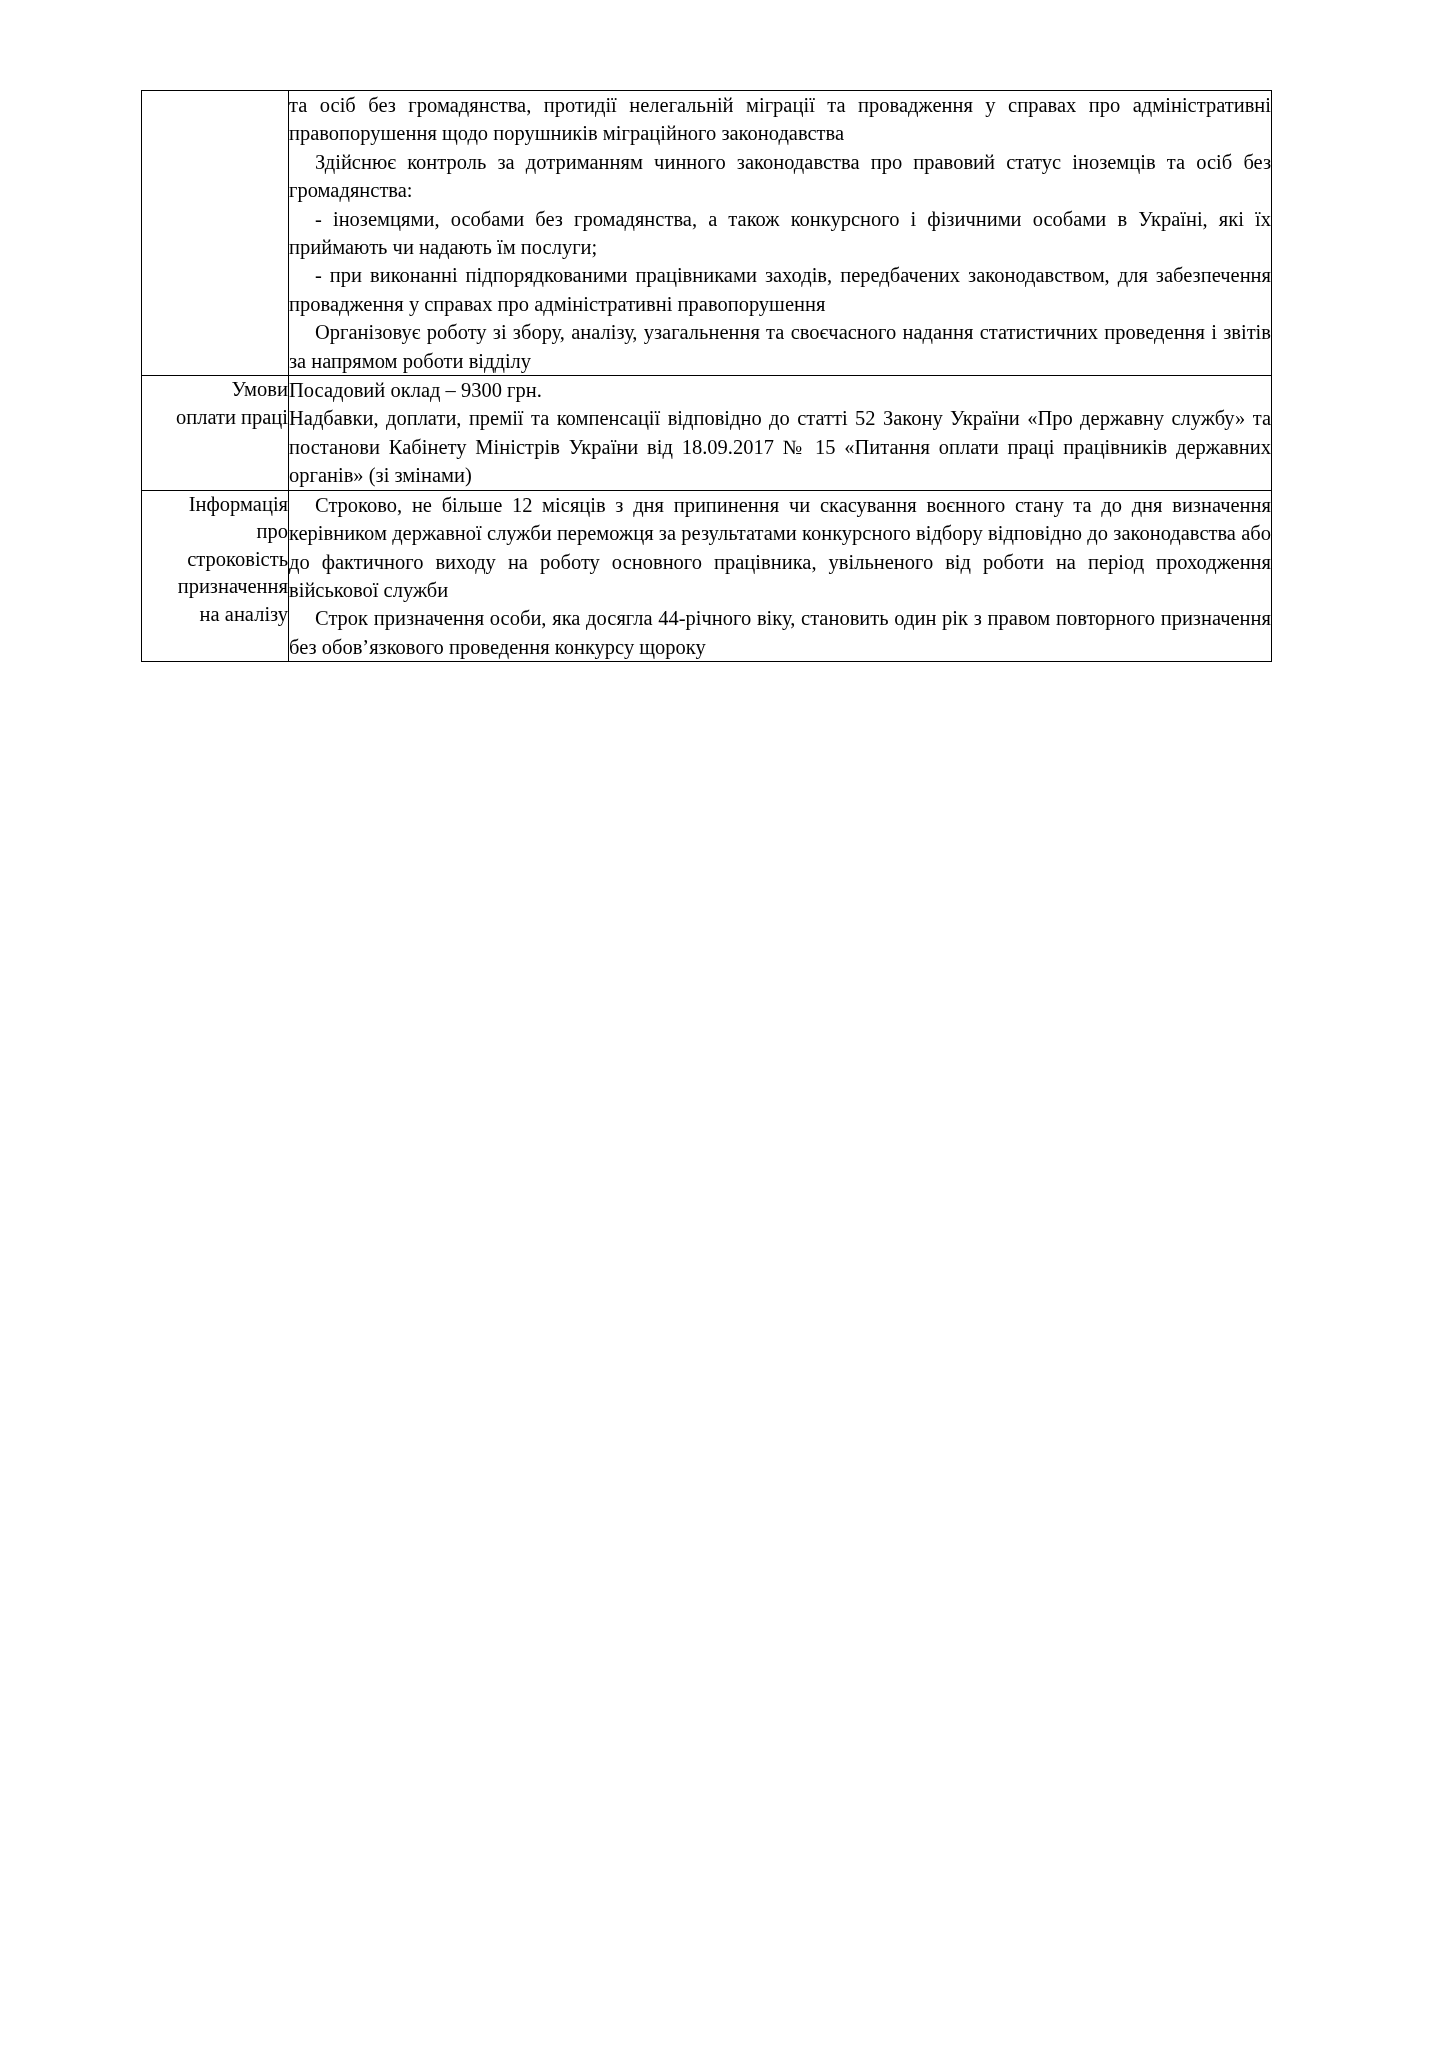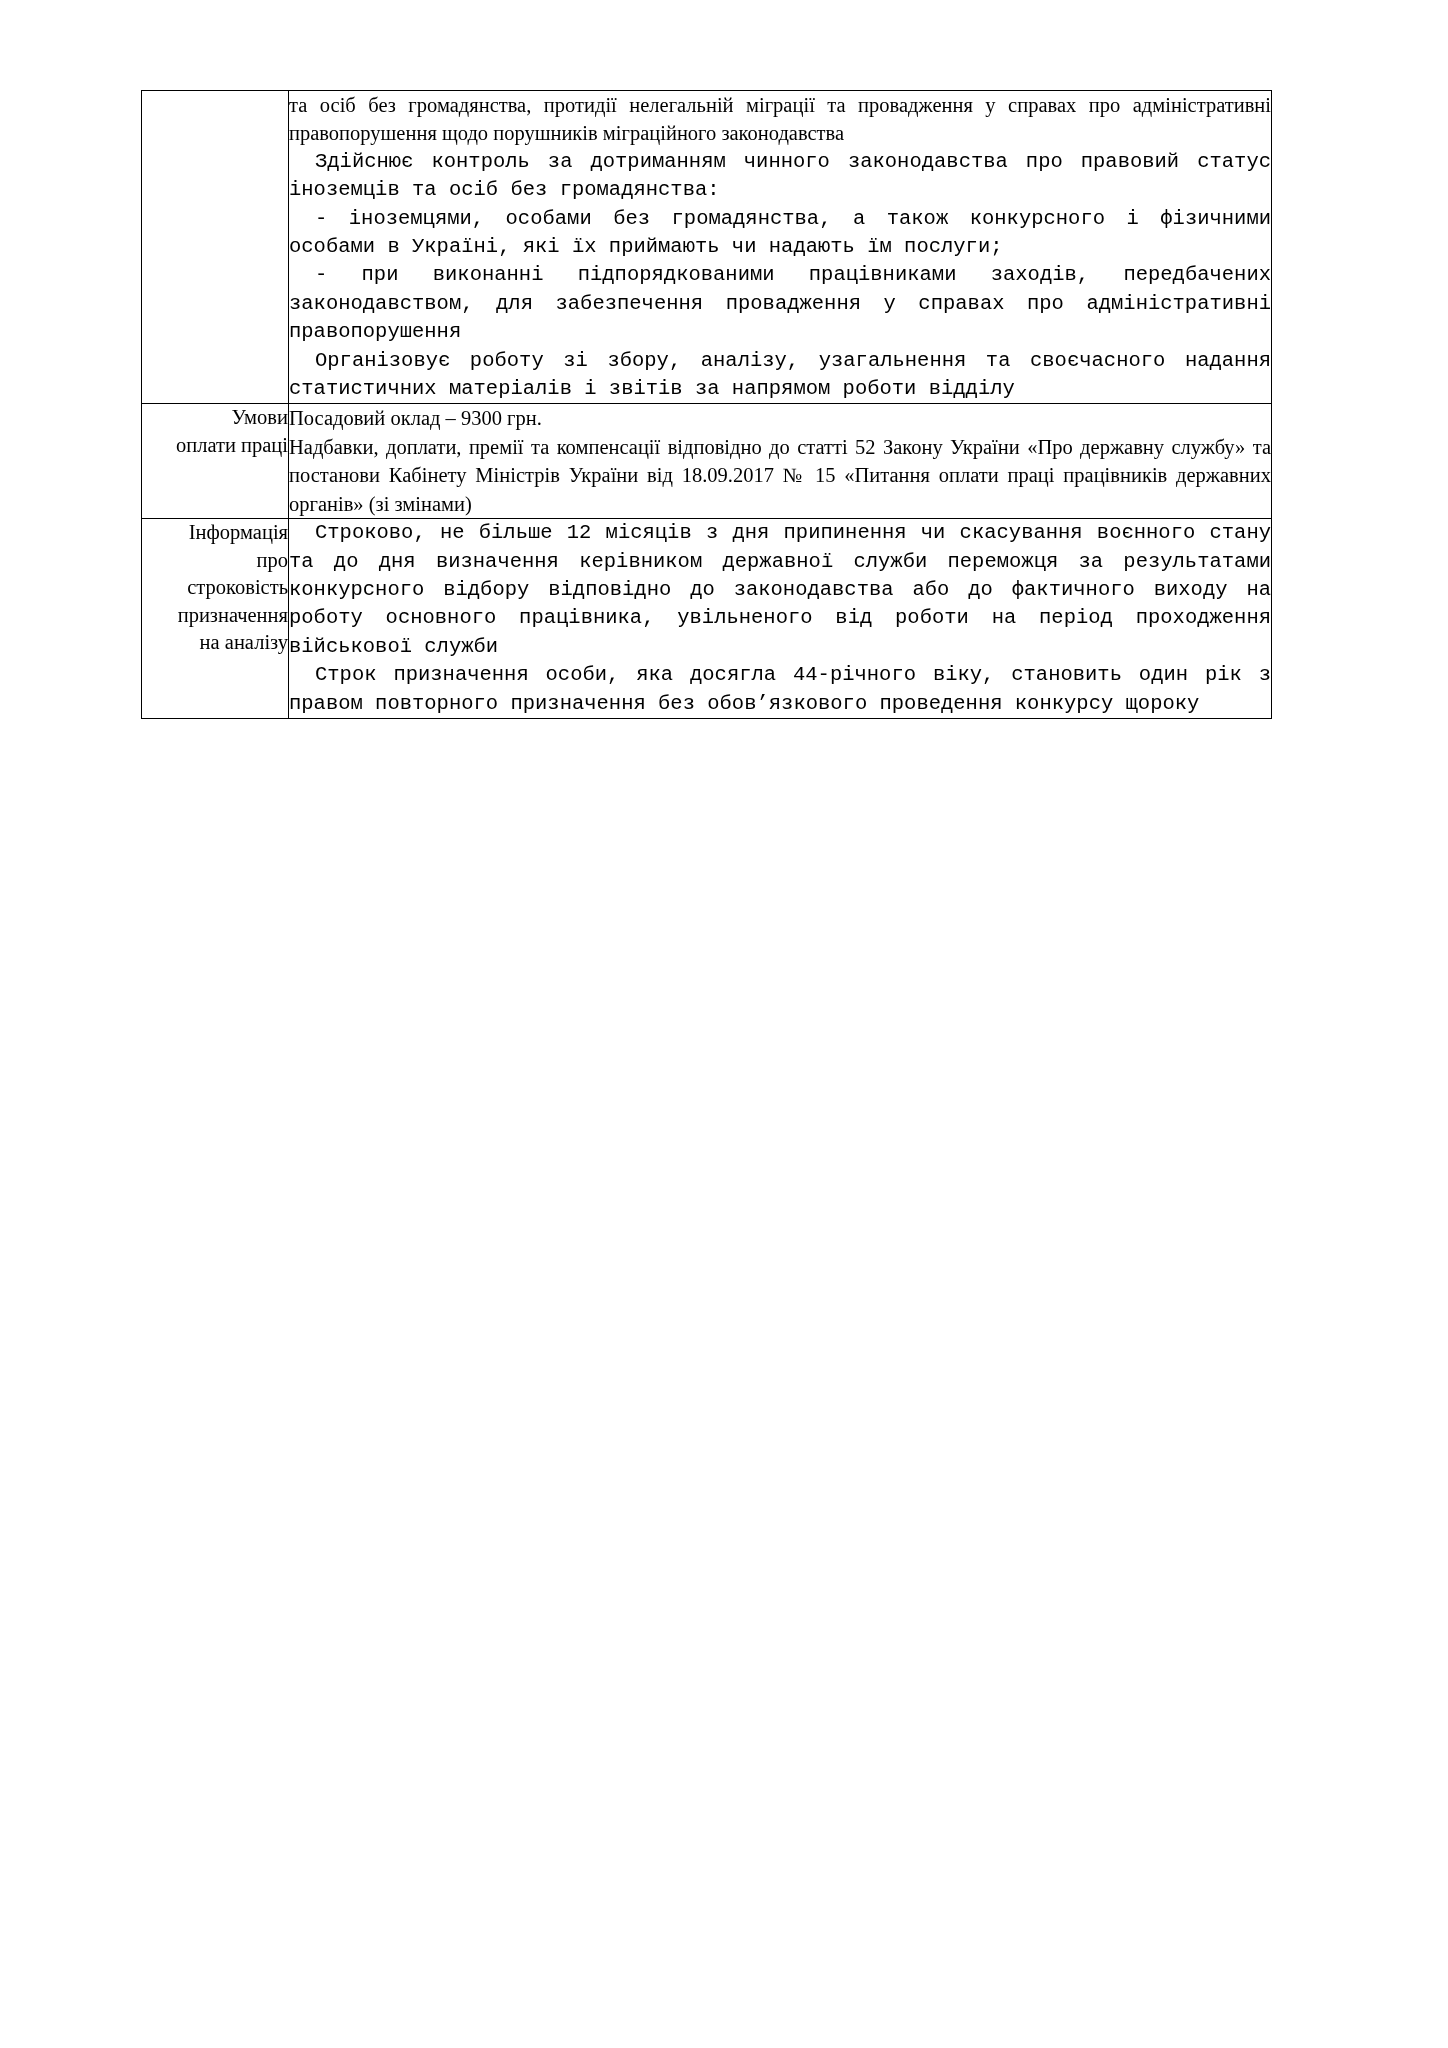--- a/index.html
+++ b/index.html
@@ -65,21 +65,20 @@
     font-size: 20.5px;
     line-height: 28.4px;
     text-align: justify;
     text-justify: inter-word;
     margin: 0;
     hyphens: none;
   }
 
   .para.indent {
     text-indent: 26px;
-    font-family: Liberation Mono, monospace;
   }
 
   .para.noindent {
     text-indent: 0;
   }
 </style>
 </head>
 <body>
 
 <div class="page">
@@ -89,21 +88,21 @@
 
       <tr>
         <td class="col-label label-cell">
           <div class="lbl"></div>
         </td>
         <td class="col-content content-cell">
           <p class="para noindent">та осіб без громадянства, протидії нелегальній міграції та провадження у справах про адміністративні правопорушення щодо порушників міграційного законодавства</p>
           <p class="para indent">Здійснює контроль за дотриманням чинного законодавства про правовий статус іноземців та осіб без громадянства:</p>
           <p class="para indent">- іноземцями, особами без громадянства, а також конкурсного і фізичними особами в Україні, які їх приймають чи надають їм послуги;</p>
           <p class="para indent">- при виконанні підпорядкованими працівниками заходів, передбачених законодавством, для забезпечення провадження у справах про адміністративні правопорушення</p>
-          <p class="para indent">Організовує роботу зі збору, аналізу, узагальнення та своєчасного надання статистичних матеріалів і звітів за напрямом роботи відділу</p>
+          <p class="para indent">Організовує роботу зі збору, аналізу, узагальнення та своєчасного надання статистичних проведення і звітів за напрямом роботи відділу</p>
         </td>
       </tr>
 
       <tr>
         <td class="col-label label-cell">
           <div class="lbl">Умови
 оплати праці</div>
         </td>
         <td class="col-content content-cell">
           <p class="para noindent">Посадовий оклад – 9300 грн.</p>

